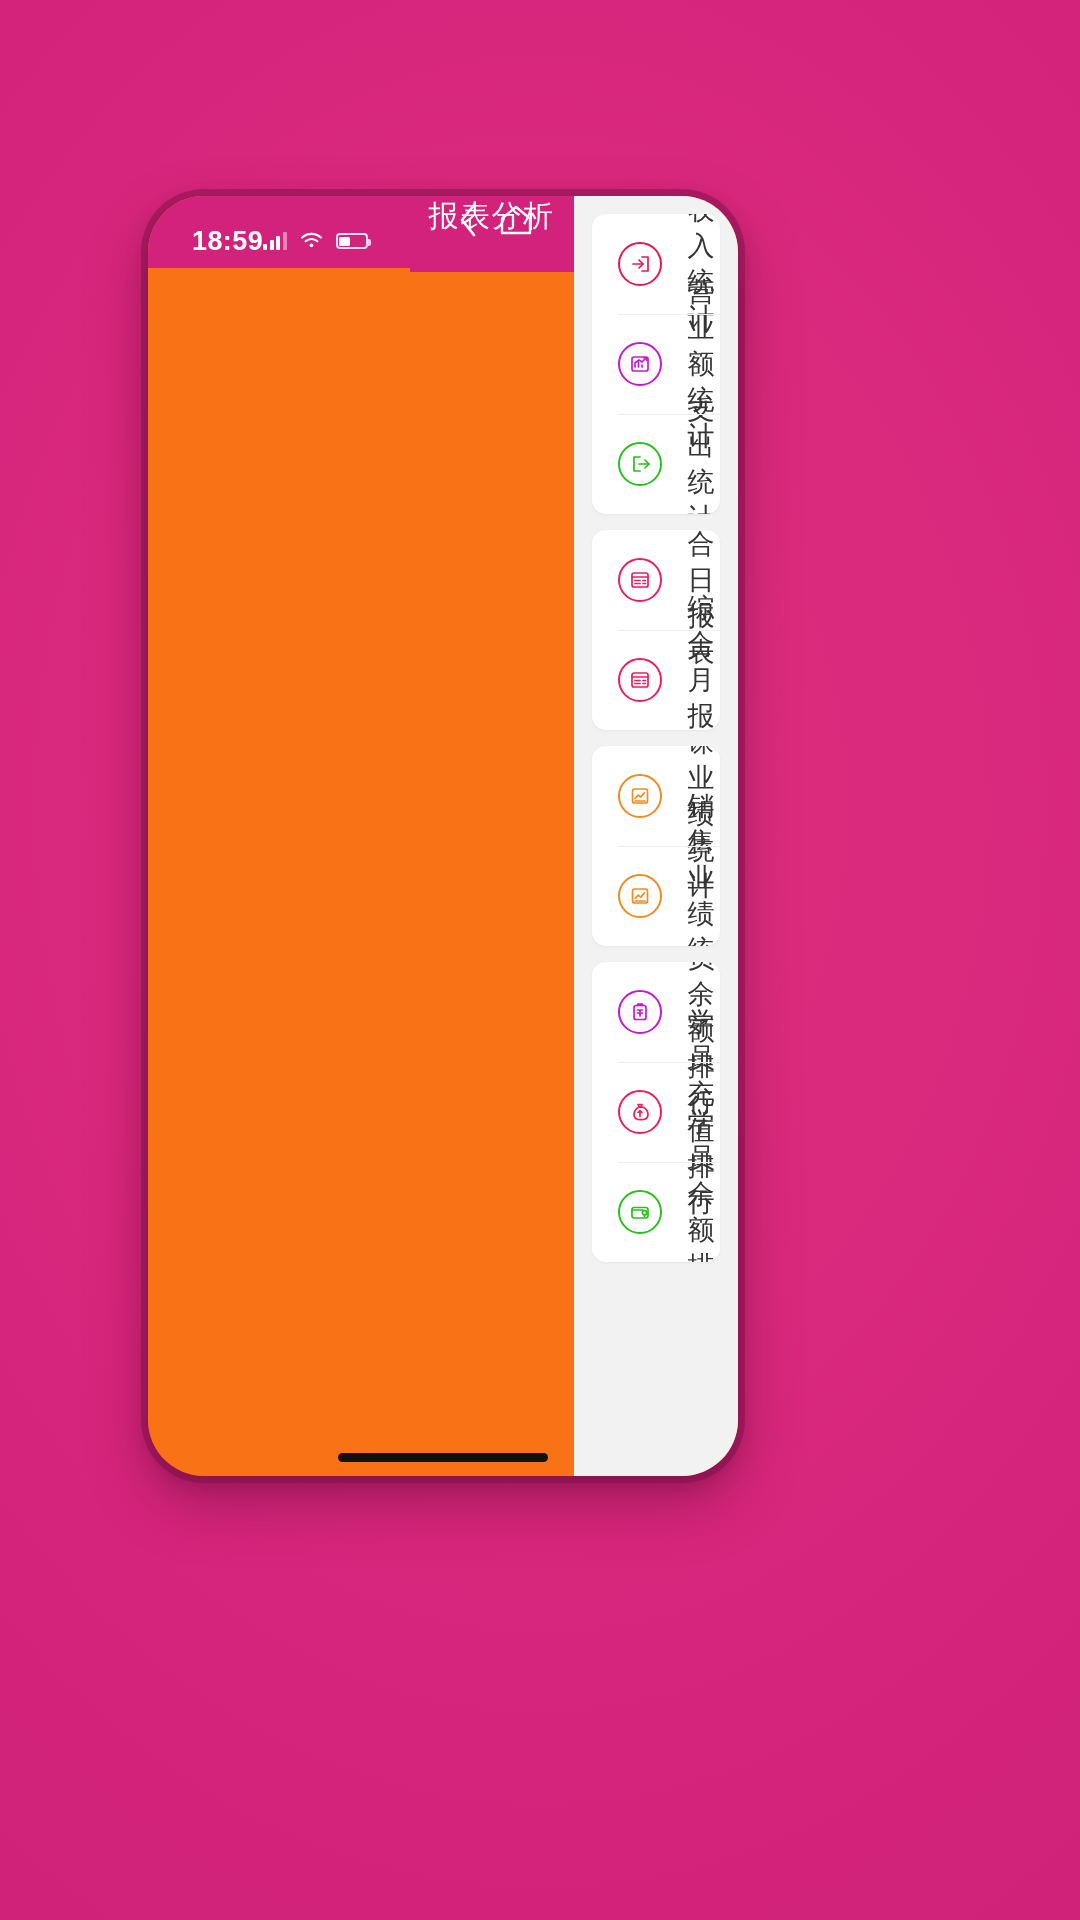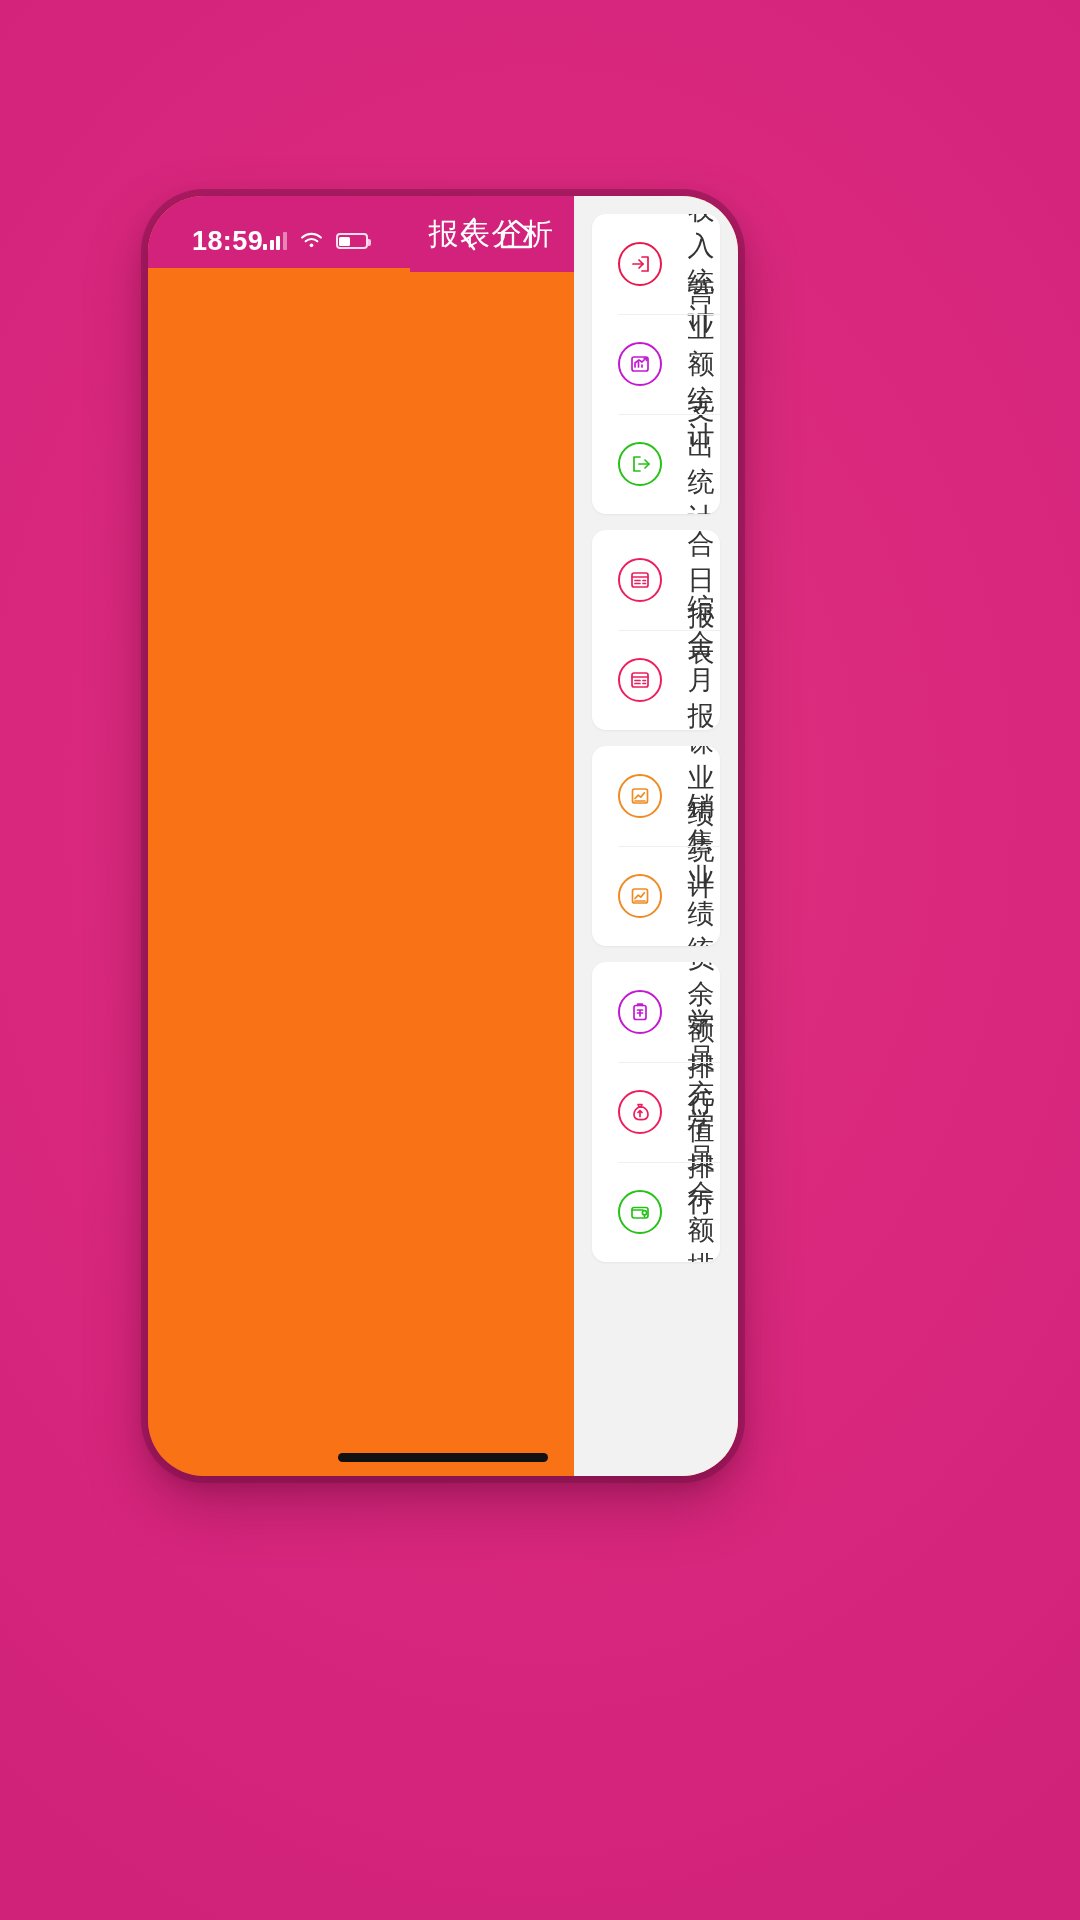--- a/index.html
+++ b/index.html
@@ -117,21 +117,21 @@
     background: #ffffff;
     border-radius: 1.5px;
   }
 
   
   .navbar {
     flex: 0 0 auto;
     height: 76px;
     background: #d3227b;
     display: flex;
-    align-items: center;
+    align-items: flex-start;
     padding: 0 34px;
     position: relative;
   }
 
   .nav-back {
     width: 48px;
     height: 48px;
     display: flex;
     align-items: center;
     justify-content: center;

